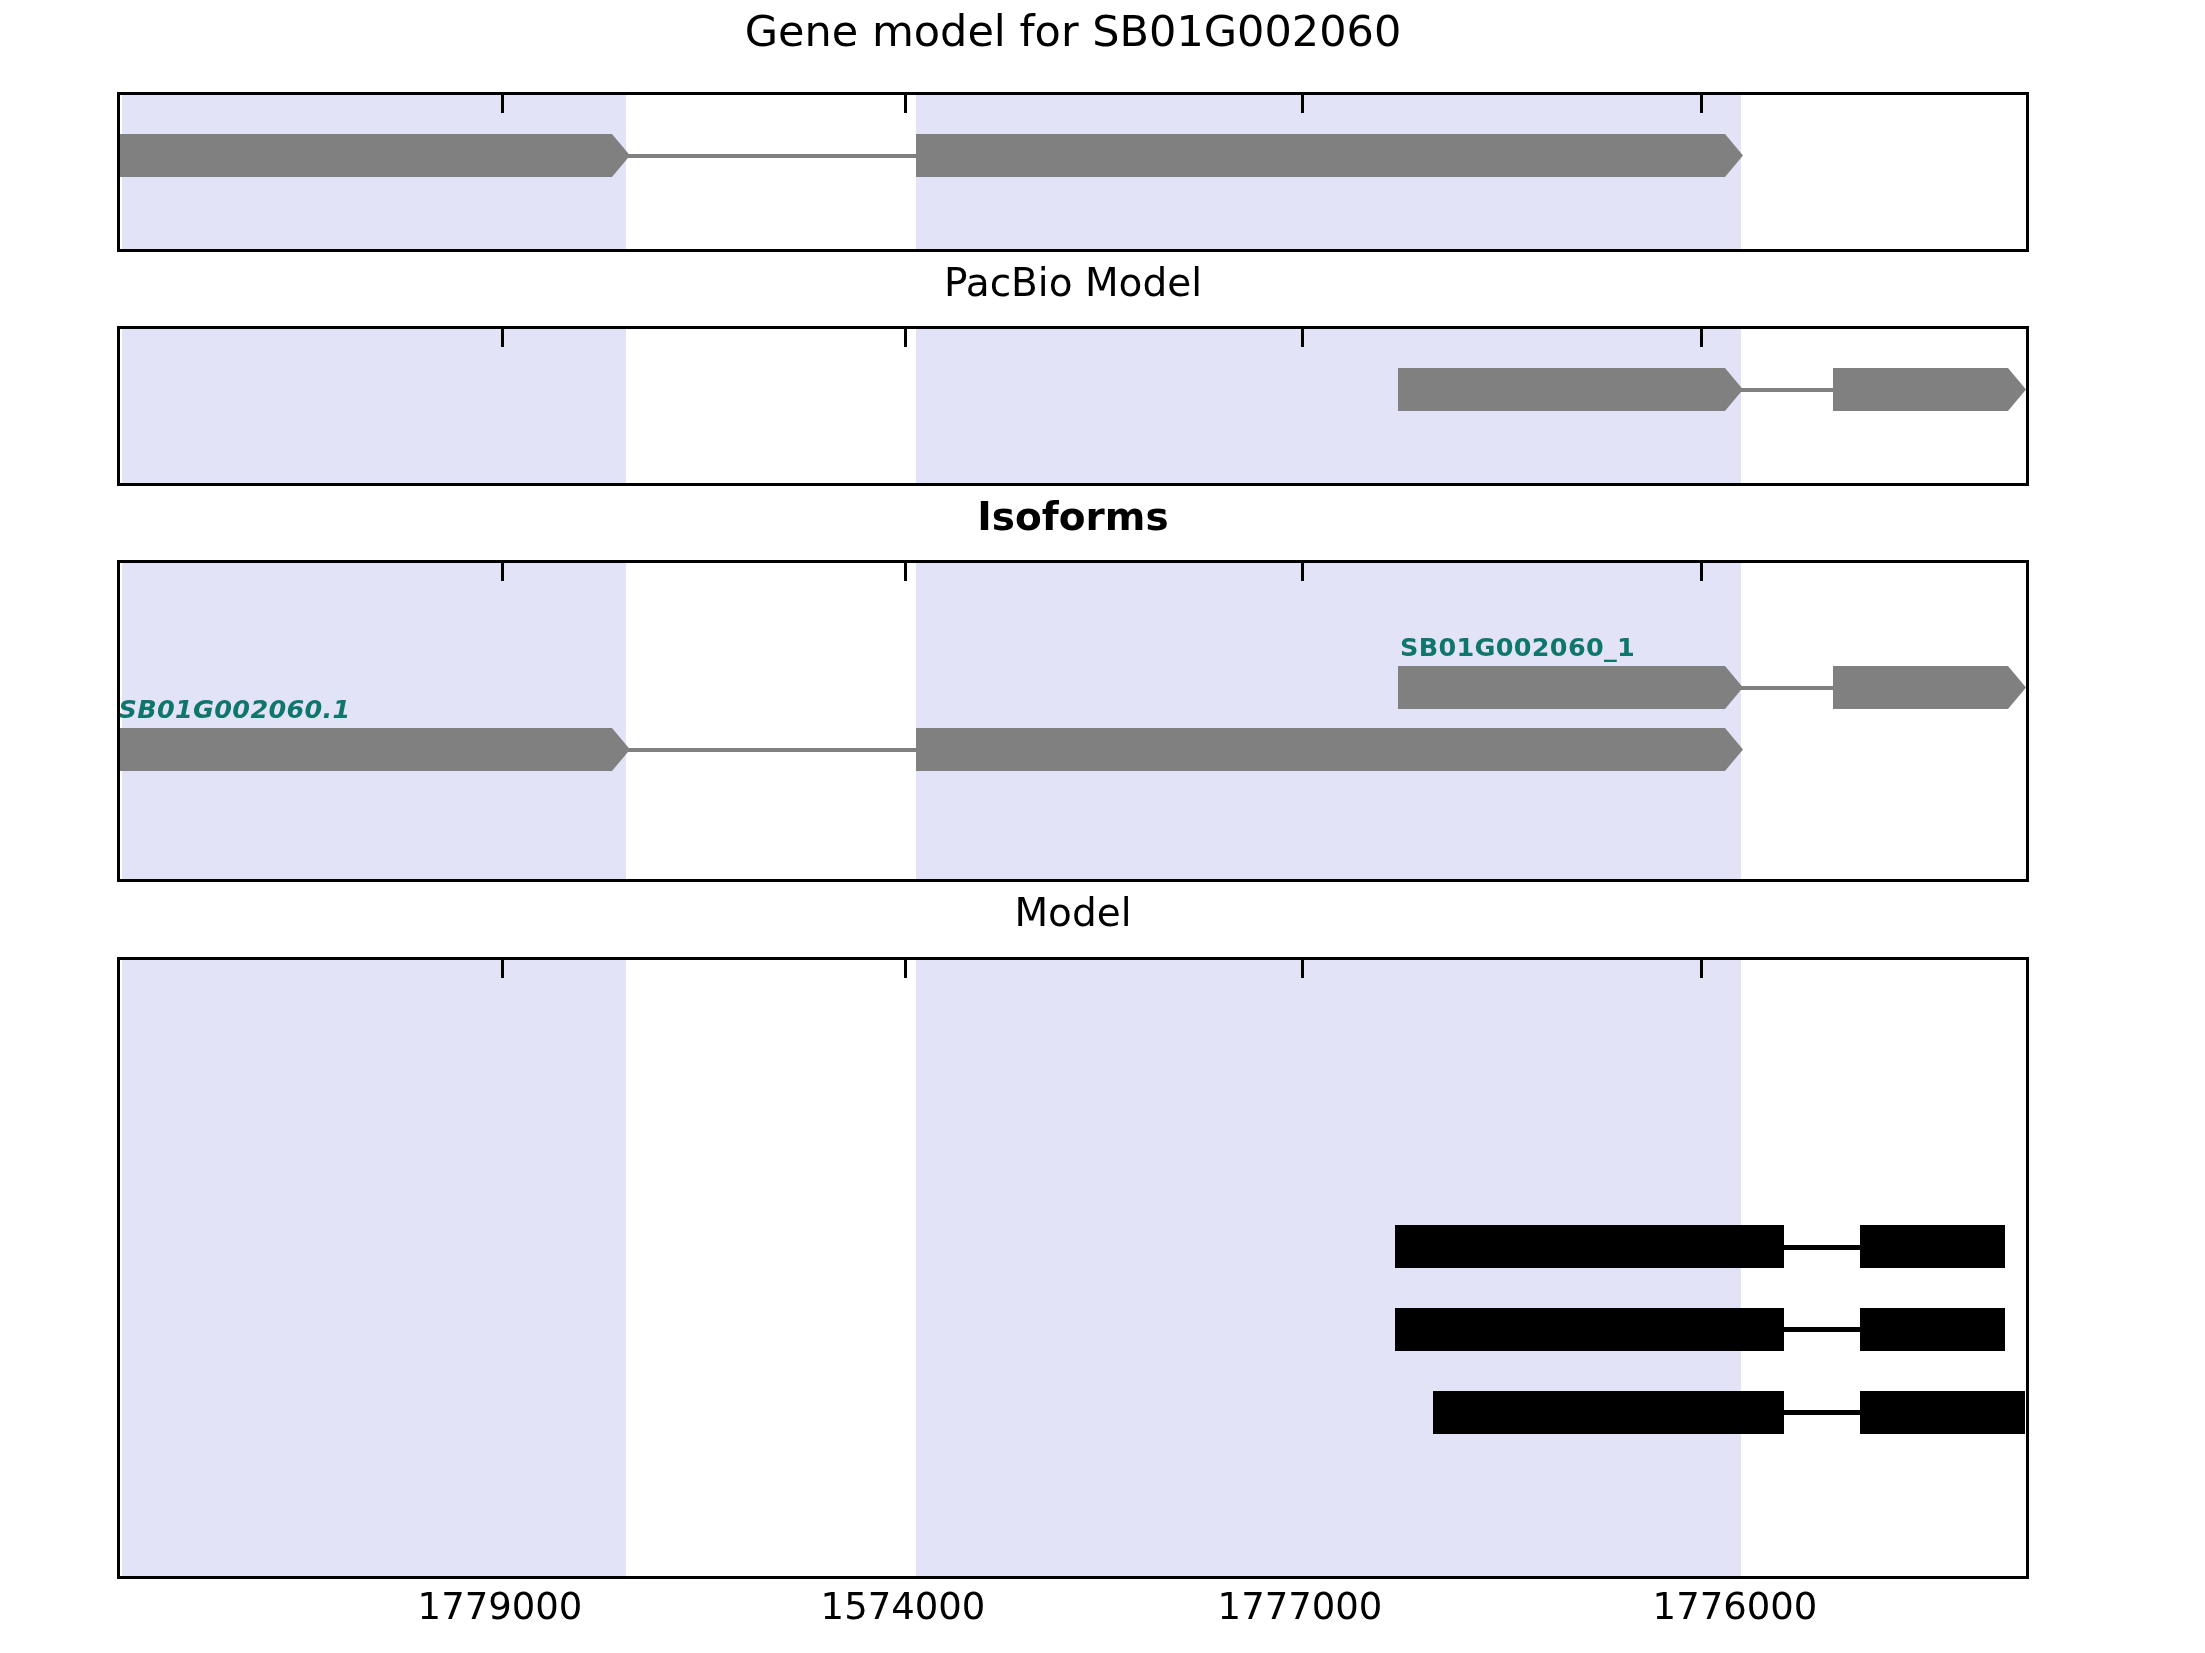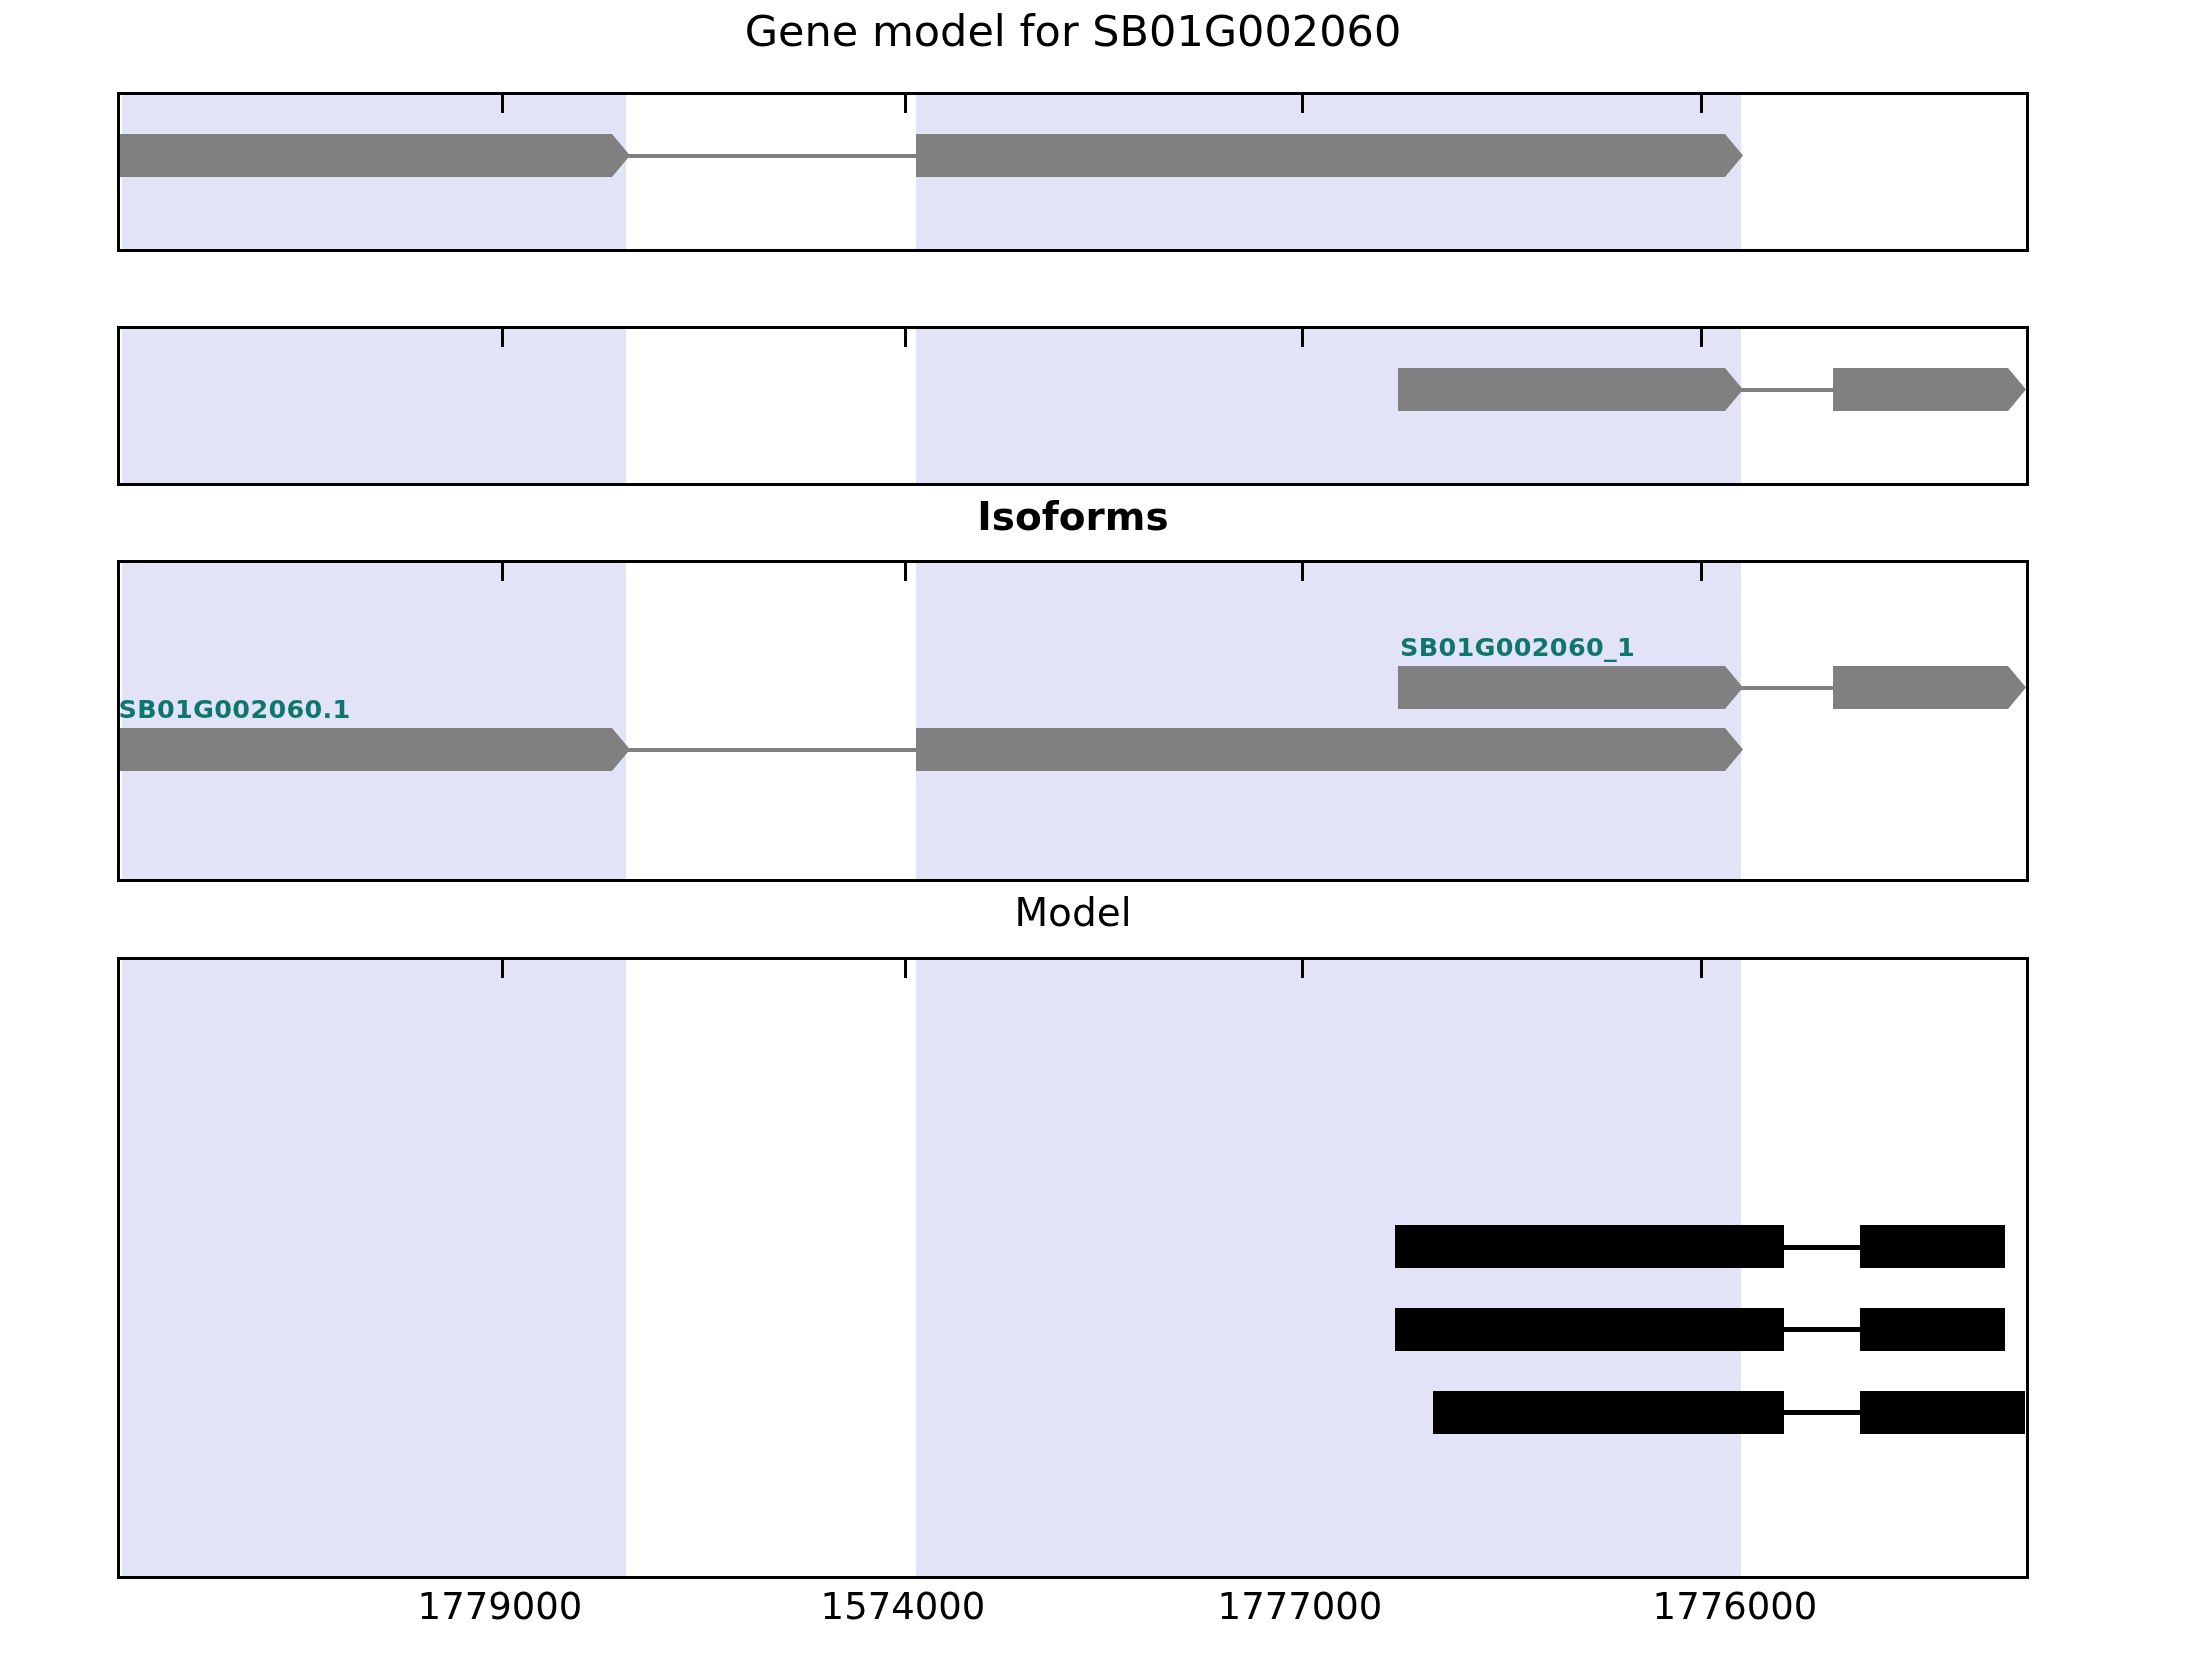--- a/index.html
+++ b/index.html
@@ -122,20 +122,21 @@
       <div class="tickmark" style="left:1580px;"></div>
 
       <div class="intron-gray" style="left:482px;width:314px;top:59px;"></div>
 
       <div class="exon-gray arrow" style="left:-22px;width:532px;top:39px;"></div>
 
       <div class="exon-gray arrow" style="left:796px;width:827px;top:39px;"></div>
     </div>
   </div>
 
+  <div class="panel-title title-pacbio">PacBio Model</div>
 
   <div class="axes" id="axes-pacbio">
     <div class="inner">
       <div class="band band-a"></div>
       <div class="band band-b"></div>
 
       <div class="tickmark" style="left:381px;"></div>
       <div class="tickmark" style="left:784px;"></div>
       <div class="tickmark" style="left:1181px;"></div>
       <div class="tickmark" style="left:1580px;"></div>
@@ -159,21 +160,21 @@
       <div class="tickmark" style="left:1580px;"></div>
 
       <div class="intron-gray" style="left:1578px;width:138px;top:123px;"></div>
       <div class="exon-gray arrow" style="left:1278px;width:345px;top:103px;"></div>
       <div class="exon-gray arrow" style="left:1713px;width:193px;top:103px;"></div>
       <div class="feature-label" style="left:1280px;top:69px;">SB01G002060_1</div>
 
       <div class="intron-gray" style="left:482px;width:314px;top:185px;"></div>
       <div class="exon-gray arrow" style="left:-22px;width:532px;top:165px;"></div>
       <div class="exon-gray arrow" style="left:796px;width:827px;top:165px;"></div>
-      <div class="feature-label" style="left:-1.4px;top:131px;">SB01G002060.1</div>
+      <div class="feature-label" style="left:-1.4px;top:131px;font-style:italic;">SB01G002060.1</div>
     </div>
   </div>
 
   <div class="panel-title title-reads">Model</div>
 
   <div class="axes" id="axes-reads">
     <div class="inner">
       <div class="band band-a"></div>
       <div class="band band-b"></div>
 

